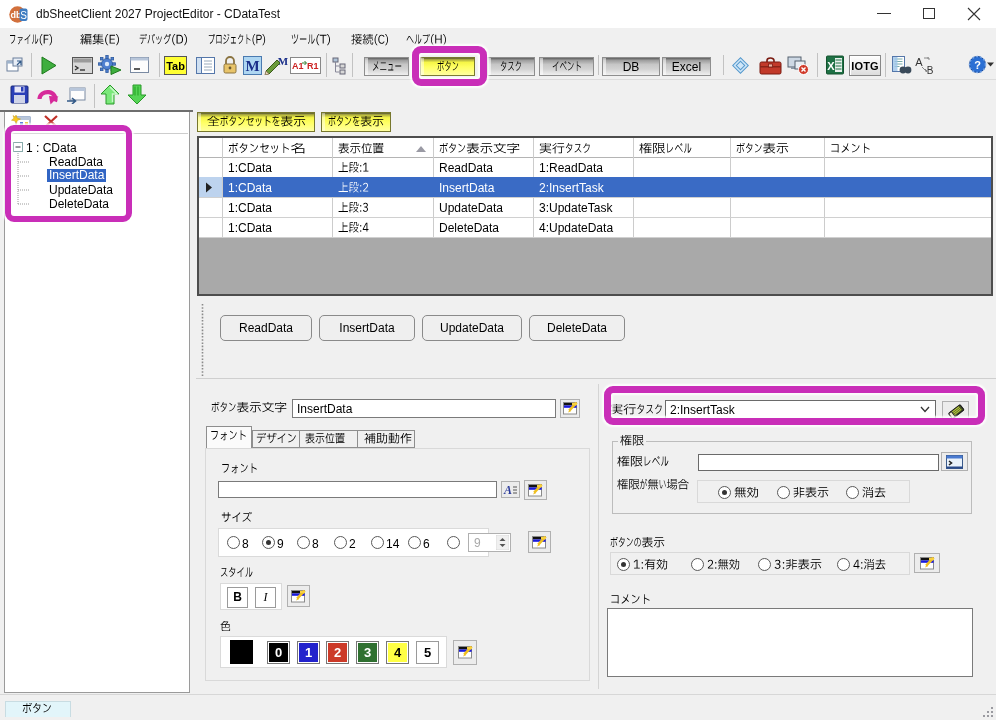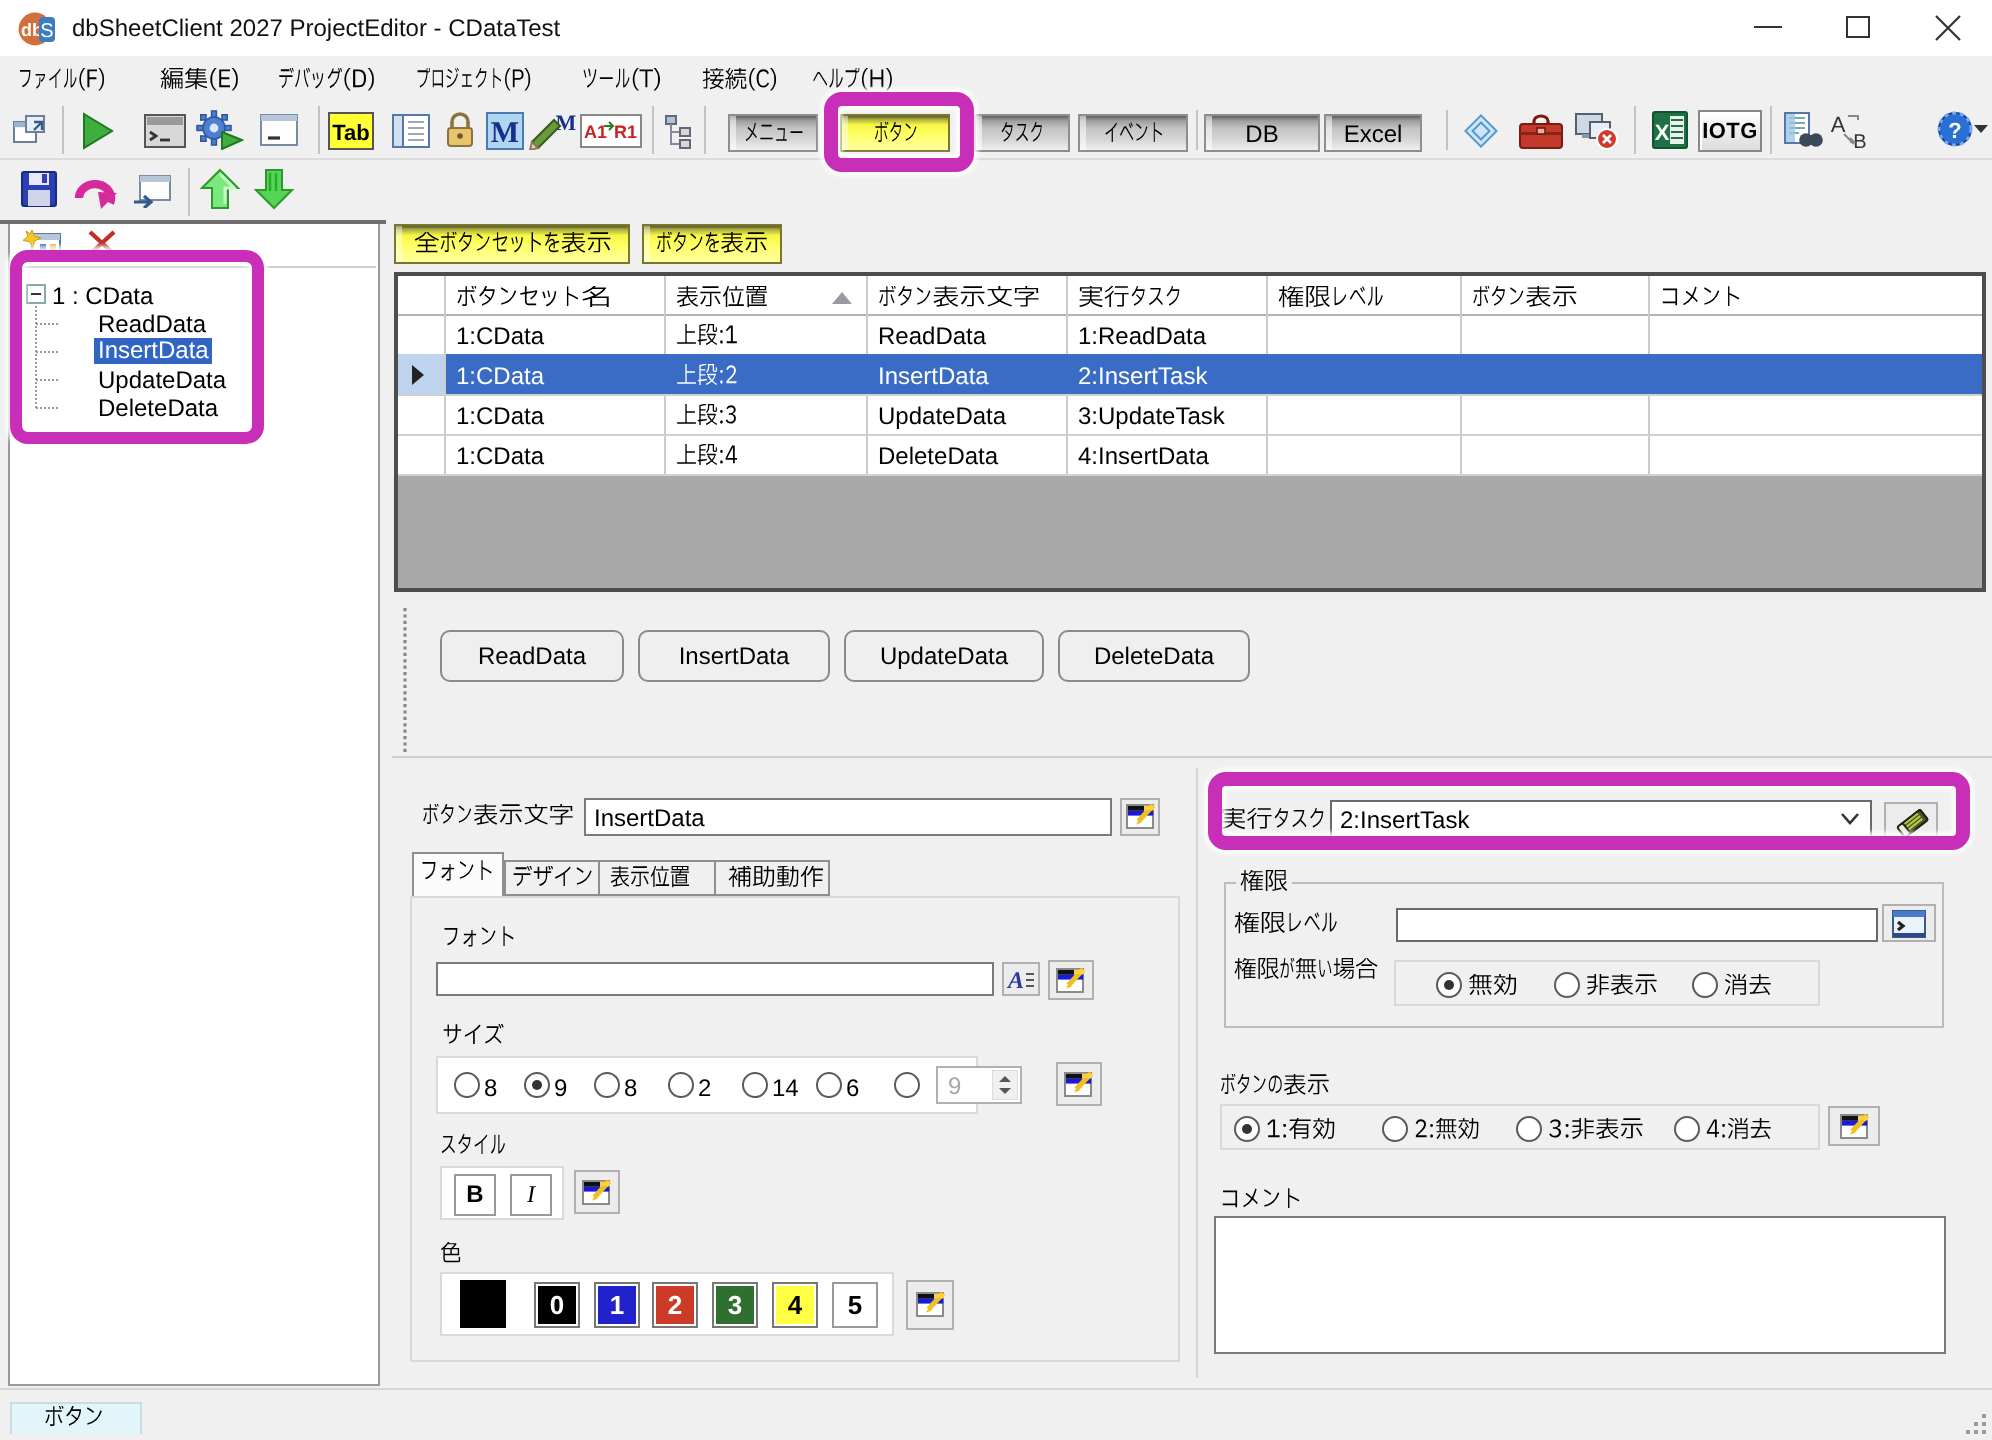--- a/index.html
+++ b/index.html
@@ -422,21 +422,21 @@
 <div class="a" style="left:439px;top:201px;font-size:12px;color:#000">UpdateData</div>
 <div class="a" style="left:539px;top:201px;font-size:12px;color:#000">3:UpdateTask</div>
 <div class="a" style="left:199px;top:217px;width:792px;height:1px;background:#d0d0d0"></div>
 <div class="a" style="left:228px;top:221px;font-size:12px;color:#000">1:CData</div>
 <div class="a" style="left:338px;top:222px;">
     <svg width="31" height="12" viewBox="0 3.12 32.41 12" preserveAspectRatio="none" style="display:block">
       <path d="M10.4 13L0.6 13L0.6 12.2L4.9 12.2L4.9 2.8L5.6 2.8L5.6 6.7L9.9 6.7L9.9 7.5L5.6 7.5L5.6 12.2L10.4 12.2ZM16.1 11.2Q14.8 11.4 12.9 11.7L12.9 13.6L12.2 13.6L12.2 11.7L11.5 11.8L11.4 11.1L12.2 11L12.2 3.6Q14.2 3.3 15.6 2.8L15.9 3.5Q15.3 3.7 14.5 3.9Q13.7 4.1 12.9 4.2L12.9 5.7L15.4 5.7L15.4 6.4L12.9 6.4L12.9 8.2L15.4 8.2L15.4 8.9L12.9 8.9L12.9 10.9Q14.8 10.7 16.1 10.5ZM15.7 7Q16.3 6.5 16.5 5.9Q16.7 5.3 16.7 4.3L16.7 3.1L19.9 3.1L19.9 6Q19.9 6.3 20 6.4Q20 6.5 20.3 6.5L20.8 6.5L20.8 4.7L21.4 4.9L21.4 6.3Q21.4 6.8 21.2 6.9Q21.1 7.1 20.8 7.1L20.2 7.1Q19.7 7.1 19.4 6.9Q19.2 6.7 19.2 6.1L19.2 3.7L17.4 3.7L17.4 4.4Q17.4 5.5 17.1 6.2Q16.7 7 16.1 7.6ZM21.2 13.6Q19.7 12.9 18.7 11.9Q17.5 13 15.9 13.6L15.6 13Q17.1 12.4 18.2 11.4Q17.3 10.5 16.5 9.2L17.1 8.8Q17.8 10 18.7 11Q19.7 9.9 20.1 8.7L16.2 8.7L16.2 8L20.8 8L20.8 8.5Q20.4 10.2 19.2 11.5Q20.2 12.4 21.5 13ZM23.1 6.9L23.1 6.8Q23.1 6.4 23.3 6.3Q23.4 6.1 23.8 6.1Q24.1 6.1 24.3 6.3Q24.4 6.4 24.4 6.8L24.4 6.9Q24.4 7.2 24.3 7.4Q24.1 7.6 23.8 7.6Q23.4 7.6 23.3 7.4Q23.1 7.2 23.1 6.9ZM23.1 12.2L23.1 12Q23.1 11.7 23.3 11.5Q23.4 11.3 23.8 11.3Q24.1 11.3 24.3 11.5Q24.4 11.7 24.4 12L24.4 12.2Q24.4 12.5 24.3 12.7Q24.1 12.9 23.8 12.9Q23.4 12.9 23.3 12.7Q23.1 12.5 23.1 12.2ZM30.7 11L30.7 12.7L29.8 12.7L29.8 11L25.9 11L25.9 10.1L29.3 3.9L30.7 3.9L30.7 10.1L31.9 10.1L31.9 11ZM29.8 4.7L29.8 4.7L26.8 10.1L29.8 10.1Z" fill="#000"></path>
     </svg>
   </div>
 <div class="a" style="left:439px;top:221px;font-size:12px;color:#000">DeleteData</div>
-<div class="a" style="left:539px;top:221px;font-size:12px;color:#000">4:InsertData</div>
+<div class="a" style="left:539px;top:221px;font-size:12px;color:#000">4:UpdateData</div>
 <div class="a" style="left:199px;top:237px;width:792px;height:1px;background:#d0d0d0"></div>
 <div class="a" style="left:199px;top:238px;width:792px;height:56px;background:#a9a9a9"></div>
 <svg class="a" style="left:201px;top:304px;" width="3" height="72" viewBox="0 0 3 72">
 <path d="M1.5 0V72" stroke="#8a8a8a" stroke-width="1.6" stroke-dasharray="1.6 1.6"></path>
   </svg>
 <div class="a" style="left:220px;top:315px;width:92px;height:26px;background:#efefef;border:1px solid #8a8a8a;border-radius:5px;display:flex;align-items:center;justify-content:center;font-size:12px">ReadData</div>
 <div class="a" style="left:319px;top:315px;width:96px;height:26px;background:#efefef;border:1px solid #8a8a8a;border-radius:5px;display:flex;align-items:center;justify-content:center;font-size:12px">InsertData</div>
 <div class="a" style="left:422px;top:315px;width:100px;height:26px;background:#efefef;border:1px solid #8a8a8a;border-radius:5px;display:flex;align-items:center;justify-content:center;font-size:12px">UpdateData</div>
 <div class="a" style="left:529px;top:315px;width:96px;height:26px;background:#efefef;border:1px solid #8a8a8a;border-radius:5px;display:flex;align-items:center;justify-content:center;font-size:12px">DeleteData</div>
 <div class="a" style="left:196px;top:378px;width:800px;height:1px;background:#cfcfcf"></div>

